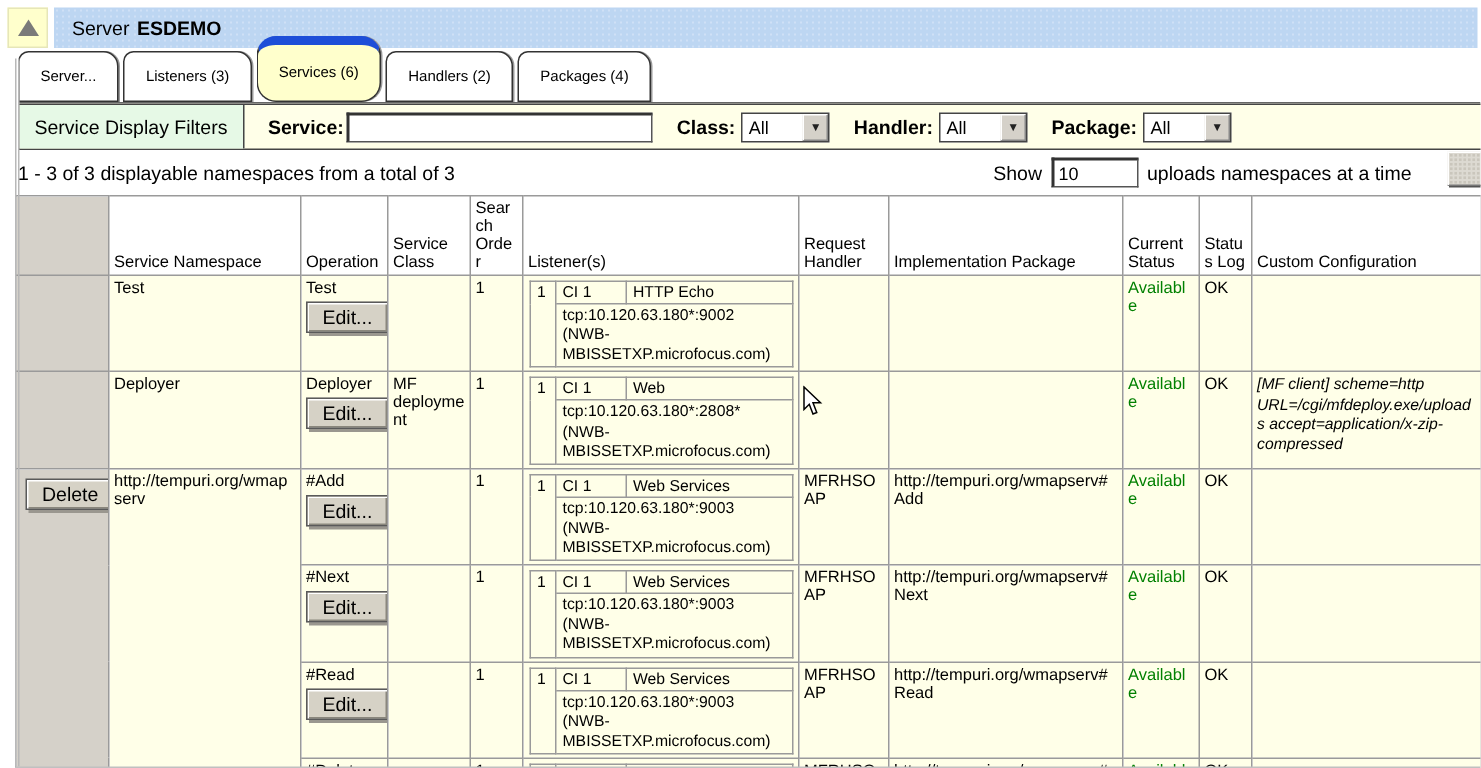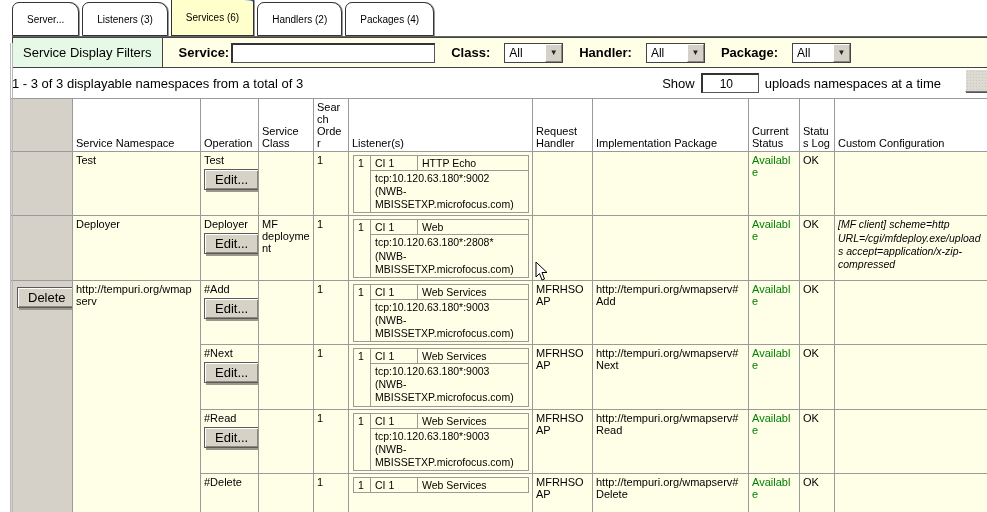--- a/index.html
+++ b/index.html
@@ -23,45 +23,45 @@
     background-image: radial-gradient(#cfe0f6 1px, transparent 1px); background-size:4px 4px;
     display:flex; align-items:center; padding-left:12px; font-size:13px; }
   .titlebar b { margin-left:5px; }
 
   
   .tabstrip { display:flex; gap:3px; margin:9px 0 0 12px; height:28px; align-items:flex-end;
     border-bottom:1px solid #666; padding-right:2px; }
   .tab { height:27px; border:1px solid #333; border-radius:7px 10px 0 0; background:#fff;
     padding:16px 14px; font-size:10px; display:flex; align-items:center; cursor:pointer;
     box-shadow: 1px 0 0 #999; }
-  .tab.active { background:#FFFFCC; border-top:8px solid #1d4ed8; height:44px; }
+  .tab.active { background:#FFFFCC; border-top:6px solid #1d4ed8; height:44px;border-radius:13px; }
 
   
   .filterbar { margin-left:12px; width:980px; height:31px; border:1px solid #444;
     background:#FFFFE8; display:flex; align-items:center; font-size:13px; }
   .filter-title { height:100%; display:flex; align-items:center; padding:12px 10px;
     background:#E6F9E6; border-right:1px solid #444; }
   .filterbar label { font-weight:bold; margin:0 2px 0 16px; }
   .txt { width:204px; height:20px; border:1px solid #555; border-top:2px solid #333;
     border-left:2px solid #333; background:#fff; font-size:12px; padding:0 3px;
     font-family:"Liberation Sans","DejaVu Sans",sans-serif; }
   .sel { display:inline-flex; align-items:center; height:20px; border:1px solid #444;
-    background:#fff; margin-left:12px; cursor:pointer; }
+    background:#fff; margin-left:2px; cursor:pointer; }
   .sel .val { width:40px; padding-left:4px; font-size:12px; }
   .selbtn { width:17px; height:18px; background:#D5D1C9; border:1px solid #888;
     border-top-color:#fff; border-left-color:#fff; display:flex; align-items:center;
     justify-content:center; font-size:8px; color:#222; }
 
   
   .inforow { position:relative; margin-left:12px; height:30px; display:flex;
     align-items:center; font-size:13px; }
   .spacer { flex:1; }
   .showgrp { display:flex; align-items:center; font-size:13px; margin-right:46px; }
   .shownum { width:58px; height:20px; border:1px solid #555; border-top:2px solid #333;
-    border-left:2px solid #333; font-size:12px; padding:0 17px; margin:0 6px;
+    border-left:2px solid #333; font-size:12px; padding:0 3px; margin:0 6px;
     font-family:"Liberation Sans","DejaVu Sans",sans-serif; }
   .cutbtn { position:absolute; right:-8px; top:1px; width:30px; height:23px;
     background:#DDDAD2; border:1px solid #777; border-top-color:#fff; border-left-color:#fff;
     box-shadow:1px 1px 0 #555;
     background-image: radial-gradient(#cac6bc 1px, transparent 1px); background-size:3px 3px; }
 
   
   table.main { margin-left:10px; width:977px; border-collapse:collapse; table-layout:fixed;
     font-size:11px; }
   table.main th, table.main td { border:1px solid #9a9a9a; vertical-align:top;
@@ -92,20 +92,29 @@
   
   .cursor { position:absolute; left:535px; top:252px; z-index:50; pointer-events:none; }
 </style>
 </head>
 <body>
 
 <div class="page">
   <div class="left-rule"></div>
   <div class="bottom-rule"></div>
 
+  <div class="hdr">
+    <div class="collapse">
+      <span class="tri"></span>
+    </div>
+    <div class="titlebar">
+      <span>Server</span>
+      <b>ESDEMO</b>
+    </div>
+  </div>
 
   <div class="tabstrip">
     <div class="tab">Server...</div>
     <div class="tab">Listeners (3)</div>
     <div class="tab active">Services (6)</div>
     <div class="tab">Handlers (2)</div>
     <div class="tab">Packages (4)</div>
   </div>
 
   <div class="filterbar">

